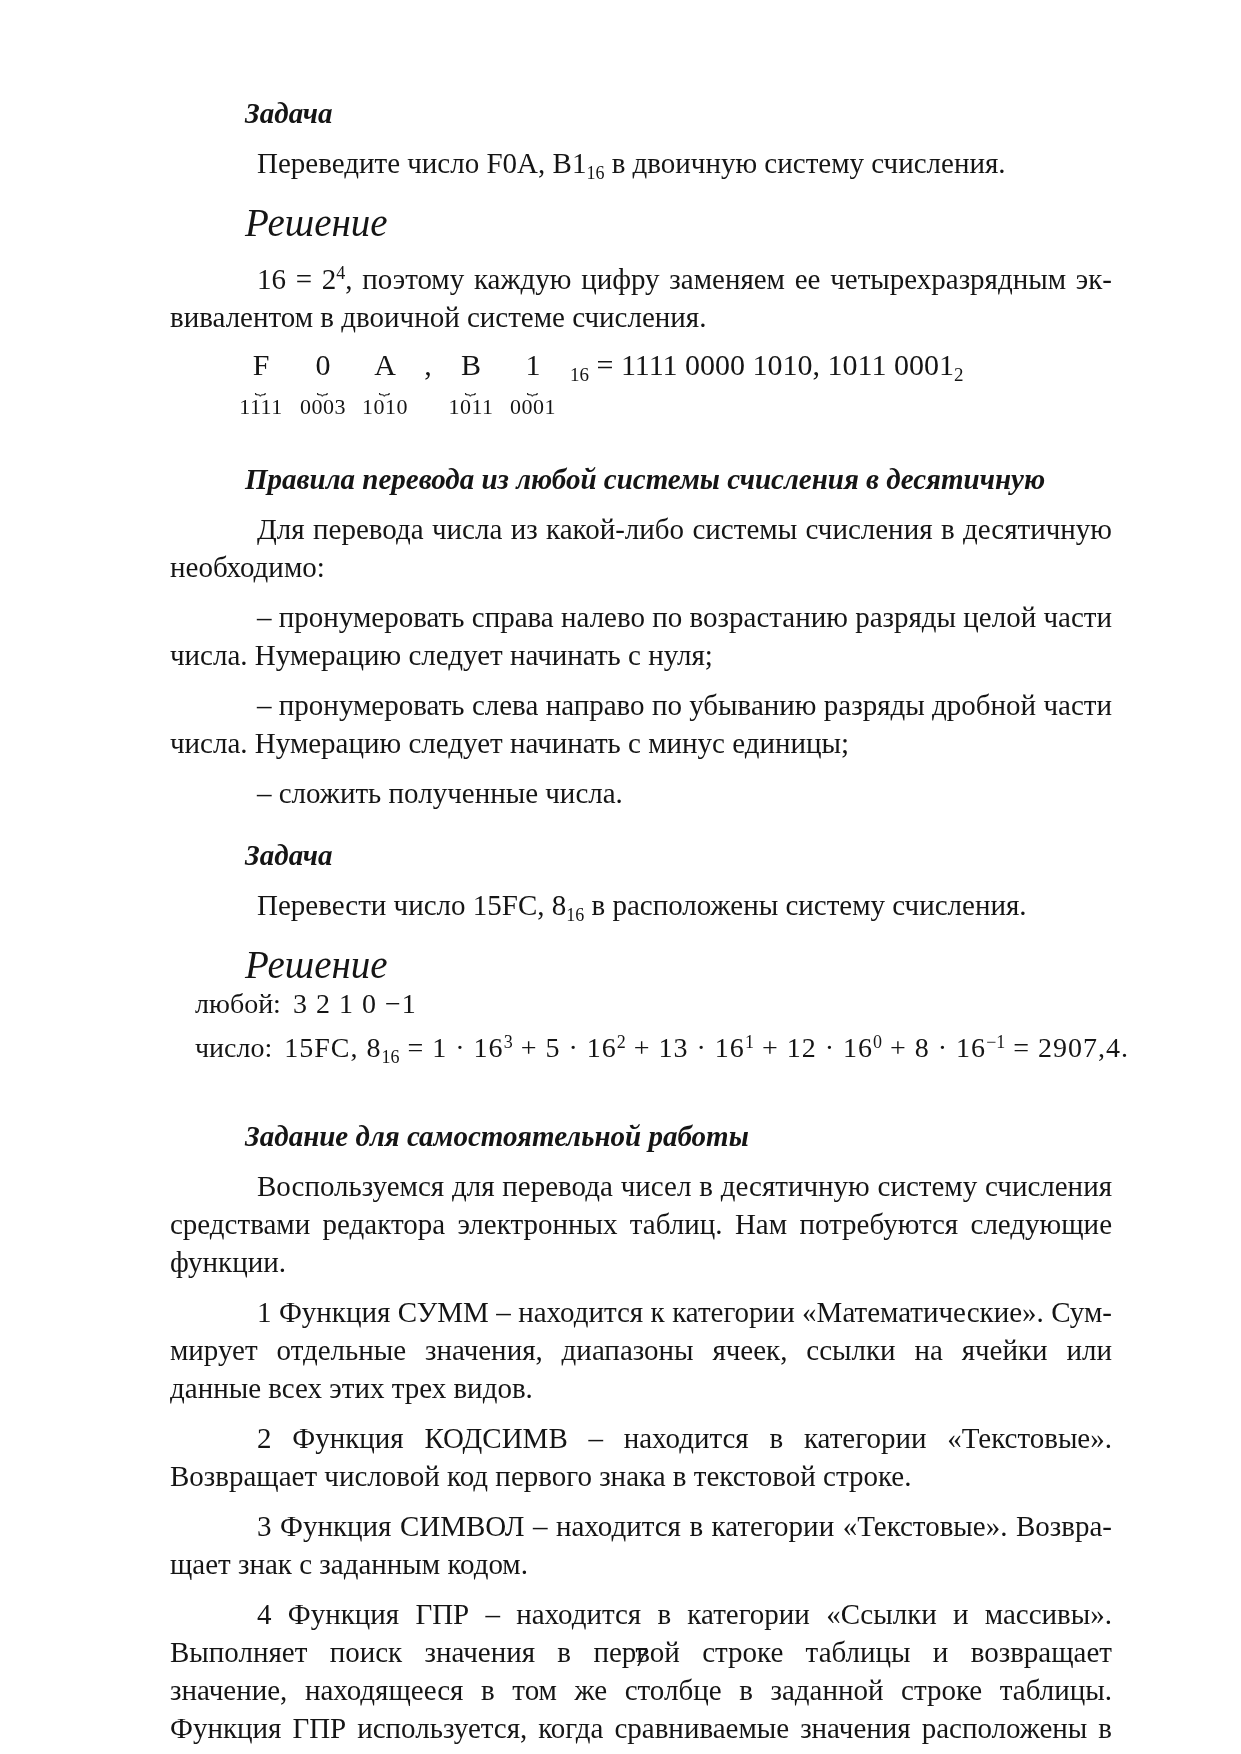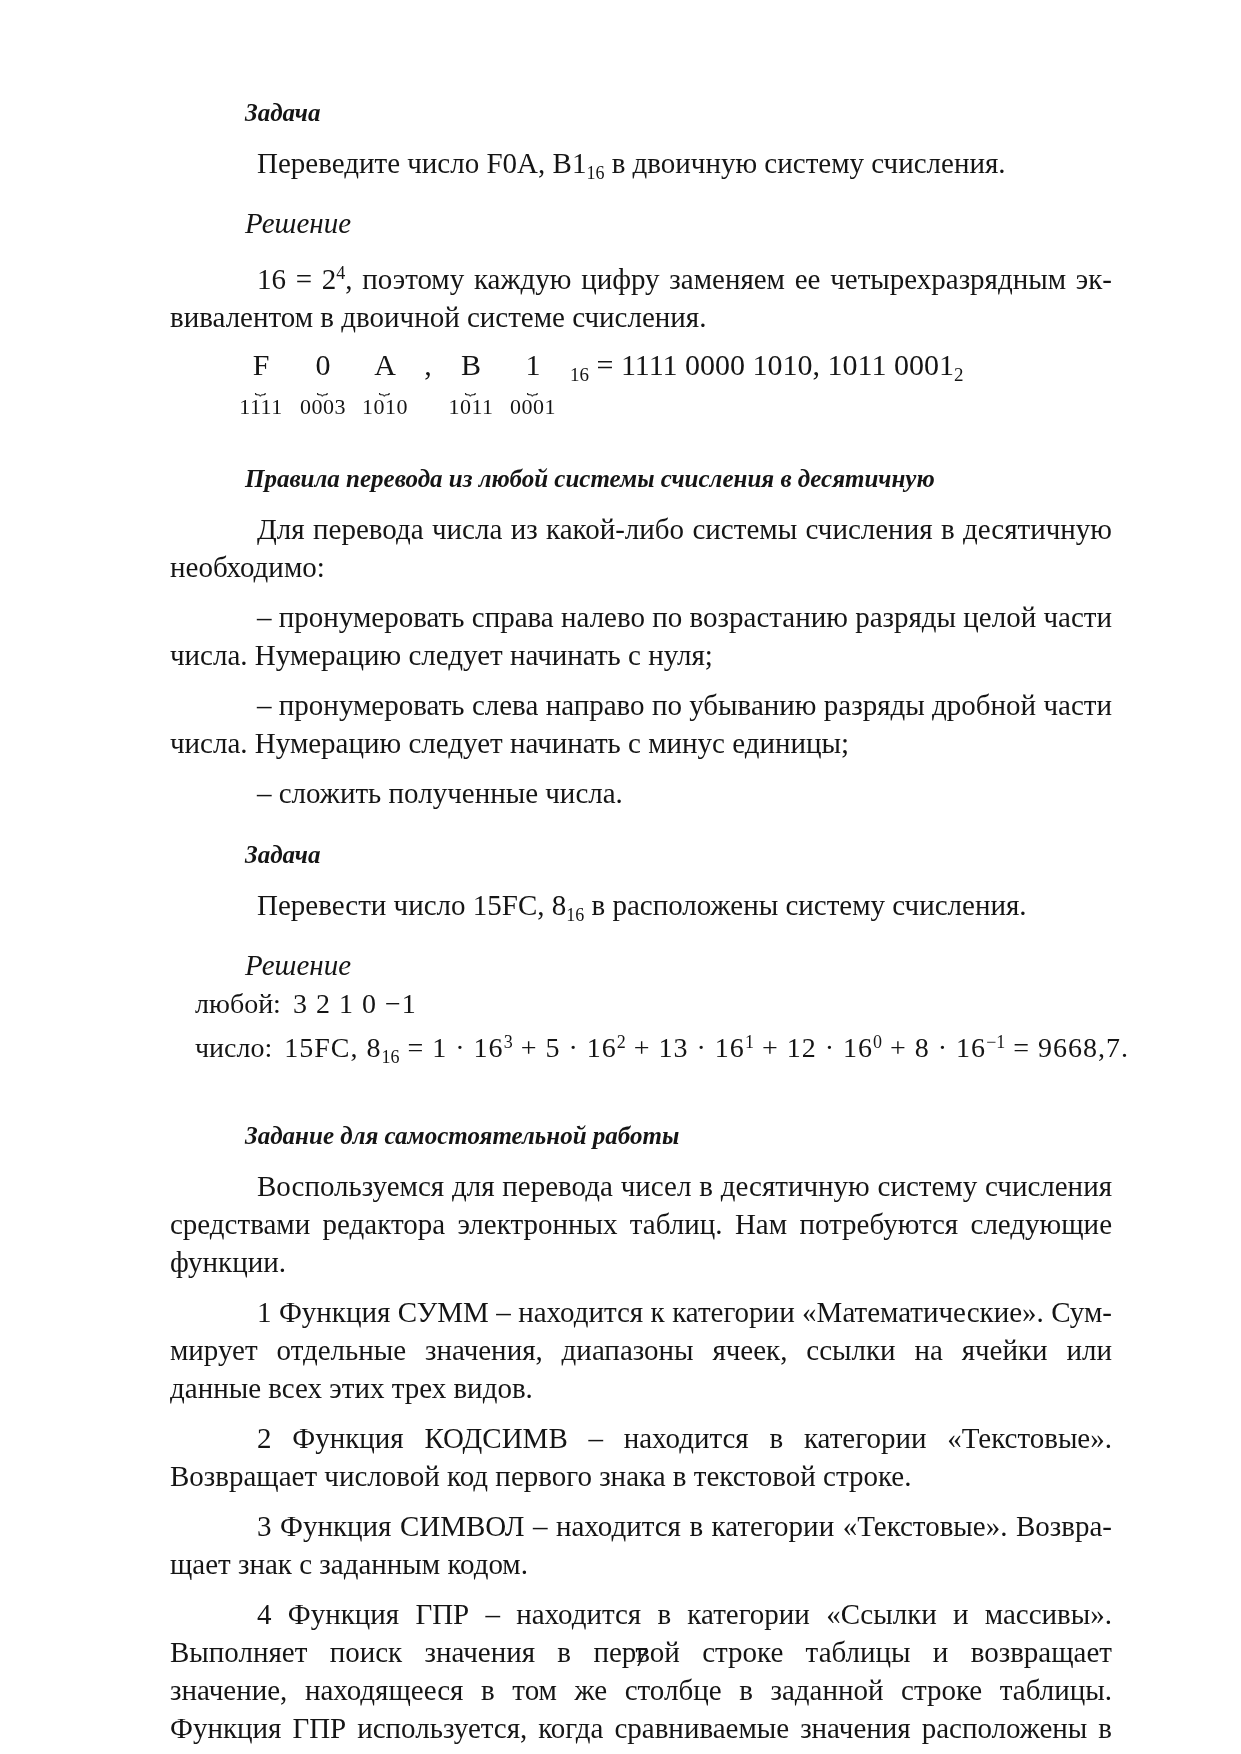--- a/index.html
+++ b/index.html
@@ -12,25 +12,25 @@
   }
   .page { position:absolute; inset:0; background:#ffffff; }
   .content { position:absolute; left:158px; top:94px; width:966px; }
 
   .para {
     margin:12px; font-size:29px; line-height:38px;
     text-align:justify; text-indent:87px;
     hyphens:manual;
   }
   .head {
-    margin:0; font-size:25px; line-height:38px;
+    margin:0; font-size:29px; line-height:38px;
     font-weight:bold; font-style:italic; text-indent:87px;
   }
   .sol-label {
-    margin:0; font-size:29px; line-height:38px;
+    margin:0; font-size:39px; line-height:38px;
     font-style:italic; text-indent:87px;
   }
   .gap-lg { margin-top:40px; }
   .gap-md { margin-top:24px; }
 
   
   .formula1 {
     margin:2px 0 0 72px;
     display:flex; align-items:flex-start;
     font-size:30px;
@@ -109,21 +109,21 @@
     <h3 class="head gap-lg">Правила перевода из любой системы счисления в десятичную</h3>
     <p class="para">Для перевода числа из какой-либо системы счисления в десятичную необходимо:</p>
     <p class="para">– пронумеровать справа налево по возрастанию разряды целой части числа. Нумерацию следует начинать с нуля;</p>
     <p class="para">– пронумеровать слева направо по убыванию разряды дробной части числа. Нумерацию следует начинать с минус единицы;</p>
     <p class="para">– сложить полученные числа.</p>
 
     <h3 class="head gap-md">Задача</h3>
     <p class="para stmt"><span>Перевести число 15FC, 8</span><sub>16</sub><span> в расположены систему счисления.</span></p>
     <p class="sol-label">Решение</p>
     <p class="mathline"><span class="mlabel">любой:</span><span class="mvalue">3 2 1 0 −1</span></p>
-    <p class="mathline"><span class="mlabel">число:</span><span class="mvalue"><span>15FC, 8</span><sub>16</sub><span> = 1 · 16</span><sup>3</sup><span> + 5 · 16</span><sup>2</sup><span> + 13 · 16</span><sup>1</sup><span> + 12 · 16</span><sup>0</sup><span> + 8 · 16</span><sup>−1</sup><span> = 9668,7.</span></span></p>
+    <p class="mathline"><span class="mlabel">число:</span><span class="mvalue"><span>15FC, 8</span><sub>16</sub><span> = 1 · 16</span><sup>3</sup><span> + 5 · 16</span><sup>2</sup><span> + 13 · 16</span><sup>1</sup><span> + 12 · 16</span><sup>0</sup><span> + 8 · 16</span><sup>−1</sup><span> = 2907,4.</span></span></p>
 
     <h3 class="head gap-lg">Задание для самостоятельной работы</h3>
     <p class="para">Воспользуемся для перевода чисел в десятичную систему счисления средствами редактора электронных таблиц. Нам потребуются следующие функции.</p>
     <p class="para">1 Функция СУММ – находится к категории «Математические». Сум­мирует отдельные значения, диапазоны ячеек, ссылки на ячейки или данные всех этих трех видов.</p>
     <p class="para">2 Функция КОДСИМВ – находится в категории «Текстовые». Возвра­щает числовой код первого знака в текстовой строке.</p>
     <p class="para">3 Функция СИМВОЛ – находится в категории «Текстовые». Возвра­щает знак с заданным кодом.</p>
     <p class="para">4 Функция ГПР – находится в категории «Ссылки и массивы». Выпол­няет поиск значения в первой строке таблицы и возвращает значение, нахо­дящееся в том же столбце в заданной строке таблицы. Функция ГПР исполь­зуется, когда сравниваемые значения расположены в первой строке таблицы данных, а возвращаемые — на несколько строк ниже.</p>
 
   </div>
 

